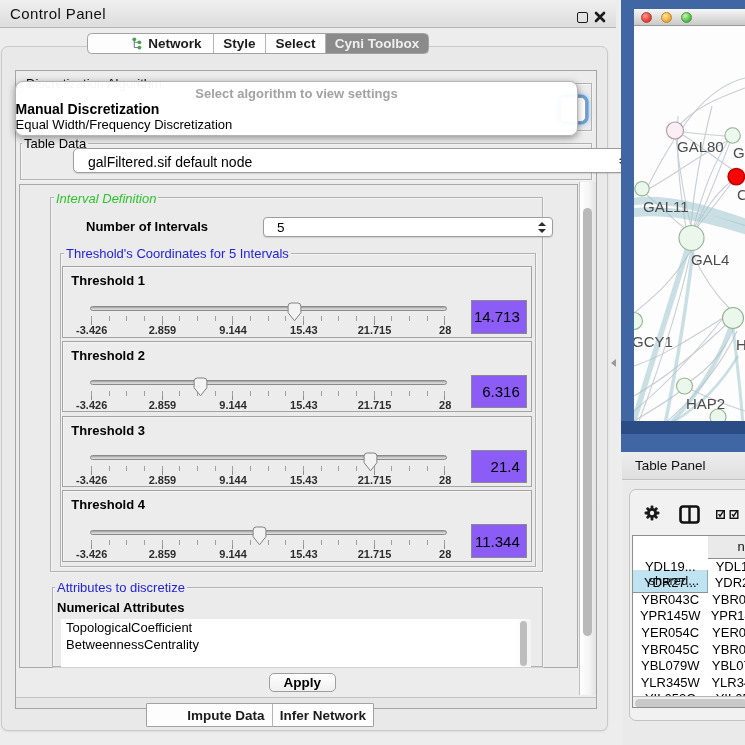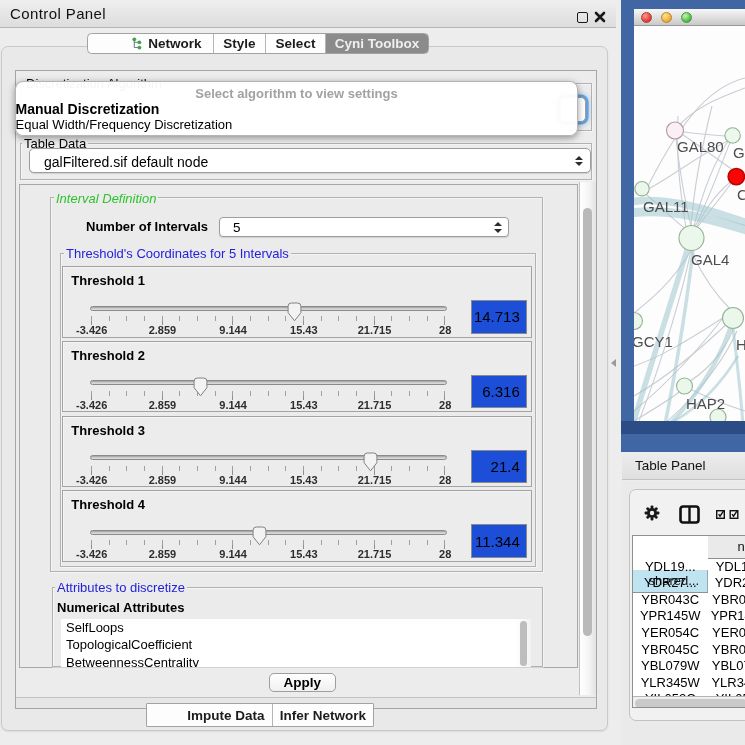--- a/index.html
+++ b/index.html
@@ -24,42 +24,42 @@
   .seg .s{display:flex;align-items:center;justify-content:center;
           font-size:13.5px;font-weight:600;color:#1c1c1c;white-space:nowrap;
           border-right:1px solid #b5b5b5;box-sizing:border-box;}
   .seg .s:last-child{border-right:none;}
   .seg .sel{background:#8b8b8b;color:#efefef;border-right-color:#7e7e7e;}
   
   .gbox{border:1px solid #b2b2b2;box-shadow:0.5px 0.5px 0 #fdfdfd, inset 0.5px 0.5px 0 #fdfdfd;box-sizing:border-box;}
   .glab{position:absolute;font-size:13px;background:#ececec;padding:0 2px;white-space:nowrap;}
   
   .combo{background:#fff;border:1px solid #9d9d9d;border-radius:5px;box-sizing:border-box;
-         box-shadow:0 1px 1px rgba(0,0,0,0.12);}
+         box-shadow:0 1px 1px rgba(0,0,0,0.12);margin-left:44px;}
   .combo .ct{position:absolute;font-size:13.5px;color:#000;}
   .updown{position:absolute;width:8px;}
   .updown:before,.updown:after{content:"";position:absolute;left:0;
       border-left:4px solid transparent;border-right:4px solid transparent;}
   .updown:before{top:0;border-bottom:4.5px solid #2c2c2c;}
   .updown:after{top:6.5px;border-top:4.5px solid #2c2c2c;}
   
   .tpanel{position:absolute;left:62.3px;width:470px;height:71.5px;background:#ececec;
           border:1px solid #a3a3a3;box-shadow:inset 0.5px 0.5px 0 #fbfbfb;box-sizing:border-box;}
   .tpanel .tl{position:absolute;left:8px;top:6px;font-size:13px;font-weight:700;color:#000;}
   .track{position:absolute;left:26.5px;top:38.5px;width:355px;height:3px;
          background:linear-gradient(#9c9c9c,#cfcfcf 55%,#dedede);
          border:1px solid #8a8a8a;border-radius:3px;}
   .tickmaj{position:absolute;left:27.4px;top:49px;width:356px;height:9px;
       background-image:repeating-linear-gradient(90deg,#8f8f8f 0 1px,transparent 1px 70.7px);}
   .tickmin{position:absolute;left:27.4px;top:49px;width:356px;height:5px;
       background-image:repeating-linear-gradient(90deg,#9f9f9f 0 1px,transparent 1px 17.675px);}
   .slab{position:absolute;top:57px;width:60px;margin-left:-30px;text-align:center;
         font-size:11px;font-weight:700;color:#2d2d2d;}
   .thumb{position:absolute;top:35px;width:15px;height:20px;margin-left:-7.5px;}
-  .vbox{position:absolute;left:407.5px;top:33px;width:56px;height:33.5px;background:#1d4ed8;
+  .vbox{position:absolute;left:407.5px;top:33px;width:56px;height:33.5px;background:#8b5cf6;
         border:1px solid #8a8a8a;box-sizing:border-box;font-size:15px;color:#000;
         display:flex;align-items:center;justify-content:flex-end;padding-right:6px;}
   
   #attlist{left:61px;top:619px;width:454px;height:48px;background:#fff;overflow:hidden;}
   #attlist div{font-size:13px;color:#000;padding-left:5px;height:17.4px;line-height:17.4px;}
   
   #popup{left:15px;top:80.5px;width:563px;height:55px;background:rgba(255,255,255,0.96);
          border-radius:8px;border:1px solid rgba(120,120,120,0.55);
          box-shadow:0 2px 7px rgba(0,0,0,0.4);box-sizing:border-box;}
   
@@ -190,21 +190,20 @@
   <svg class="thumb" style="left:196px;" viewBox="0 0 15 20">
       <path d="M7.5,18.8 L1.1,10.7 L1.1,4.2 Q1.1,1 4.3,1 L10.7,1 Q13.9,1 13.9,4.2 L13.9,10.7 Z" fill="#f3f3f3" stroke="#828282" stroke-width="1"></path>
     </svg>
   <div class="vbox">11.344</div>
 </div>
 
 <div class="gbox abs" style="left:51.6px;top:587px;width:491px;height:80px;"></div>
 <div class="glab abs" style="left:55px;top:580px;color:#2222dd;background:#ebebeb;">Attributes to discretize</div>
 <div class="abs bold" style="left:57px;top:600px;font-size:13px;color:#000;">Numerical Attributes</div>
 <div id="attlist" class="abs">
-  <div>SelfLoops</div>
   <div>TopologicalCoefficient</div>
   <div>BetweennessCentrality</div>
 </div>
 <div class="abs" style="left:515px;top:619px;width:16px;height:48px;background:linear-gradient(90deg,#fff,#f2f2f2);"></div>
 <div class="abs" style="left:519.5px;top:621px;width:7.5px;height:45px;background:#bdbdbd;border-radius:4px;"></div>
 
 <div class="abs" style="left:268.5px;top:673px;width:67.5px;height:19px;background:linear-gradient(#ffffff,#f0f0f0);border:1px solid #9e9e9e;border-radius:5px;box-sizing:border-box;display:flex;align-items:center;justify-content:center;font-size:13.5px;font-weight:600;color:#000;">Apply</div>
 
 <div class="abs" style="left:578.5px;top:182px;width:17px;height:513px;background:linear-gradient(90deg,#ffffff,#f5f5f5 55%,#e2e2e2);border-left:1px solid #c0c0c0;box-sizing:border-box;"></div>
 <div class="abs" style="left:582.5px;top:208px;width:9px;height:428px;background:#b9b9b9;border-radius:4.5px;"></div>

